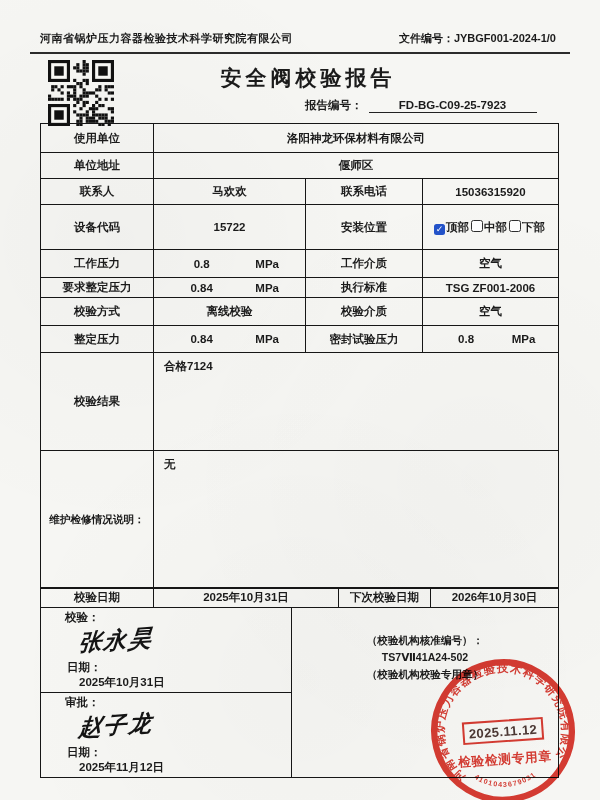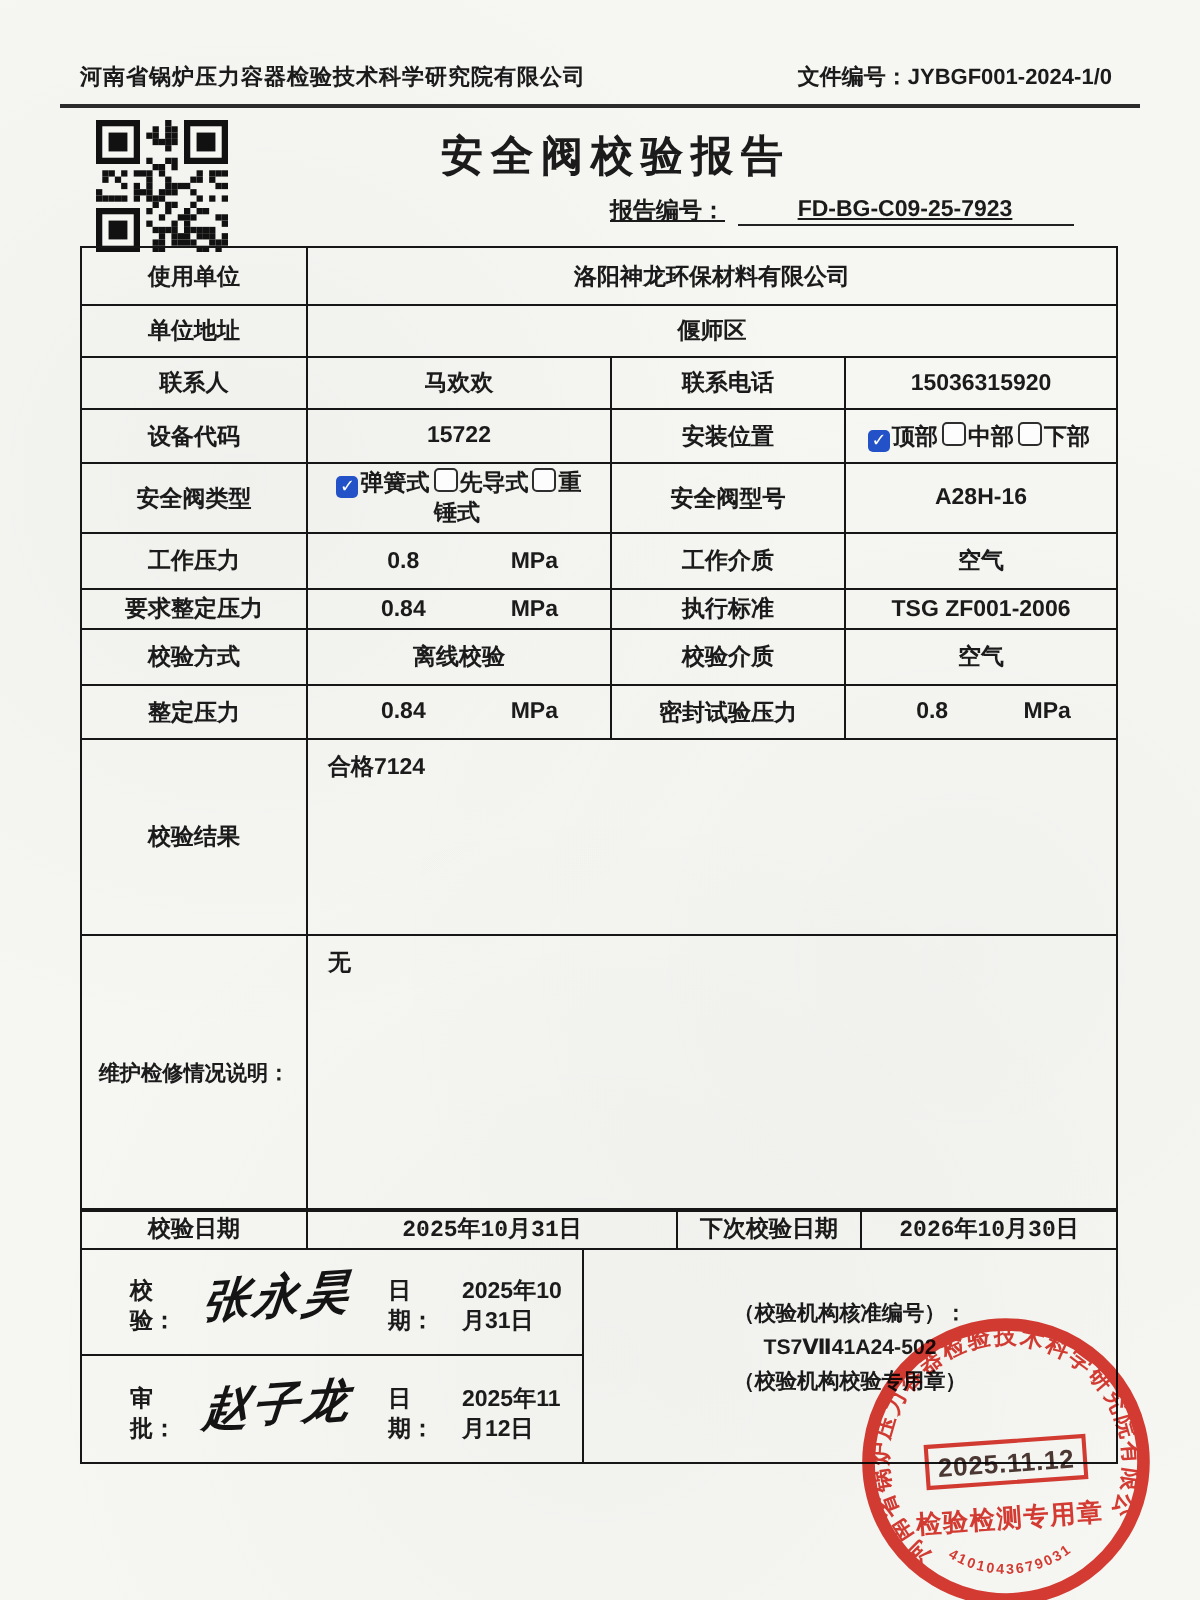--- a/index.html
+++ b/index.html
@@ -15,48 +15,48 @@
       radial-gradient(circle at 20% 30%, rgba(0,0,0,0.025), transparent 40%),
       radial-gradient(circle at 80% 60%, rgba(0,0,0,0.02), transparent 45%),
       radial-gradient(circle at 50% 85%, rgba(0,0,0,0.02), transparent 40%);
   }
   
   .hdr-company{position:absolute;left:40px;top:31px;font-size:11px;font-weight:700;letter-spacing:.5px;}
   .hdr-file{position:absolute;right:44px;top:31px;font-size:11px;font-weight:700;}
   .hdr-rule{position:absolute;left:30px;right:30px;top:52px;border-top:2.3px solid #2b2b2b;}
   .qr{position:absolute;left:48px;top:60px;}
   .doc-title{position:absolute;left:16px;right:0;top:64px;text-align:center;font-size:21px;font-weight:800;letter-spacing:4px;}
-  .report-no{position:absolute;left:305px;top:98px;display:flex;align-items:flex-end;font-size:11.5px;font-weight:700;text-decoration:underline;}
+  .report-no{position:absolute;left:305px;top:98px;display:flex;align-items:flex-end;font-size:11.5px;font-weight:700;}
   .report-no .val{display:inline-block;min-width:168px;text-align:center;border-bottom:1.6px solid #222;padding-bottom:1px;margin-left:6px;}
   
   .sheet{position:absolute;left:40px;top:123px;width:518px;}
   table.grid{border-collapse:collapse;table-layout:fixed;width:518px;}
   table.grid + table.grid{margin-top:-1.6px;}
   .grid td{
     border:1.6px solid #161616;
     font-size:11.5px;font-weight:700;text-align:center;vertical-align:middle;
     padding:2px 10px;overflow:hidden;
   }
-  tr.r1{height:29px;} tr.r2{height:26px;} tr.r3{height:26px;} tr.r4{height:27px;}
+  tr.r1{height:29px;} tr.r2{height:26px;} tr.r3{height:26px;} tr.r4{height:45px;}
   tr.r5{height:32px;} tr.r6{height:28px;} tr.r7{height:16px;} tr.r8{height:28px;}
-  tr.r9{height:27px;margin-left:40px;} tr.r10{height:98px;} tr.r11{height:138px;} tr.r12{height:19px;font-family:Liberation Mono, monospace;}
+  tr.r9{height:27px;margin-left:40px;} tr.r10{height:98px;} tr.r11{height:138px;} tr.r12{height:19px;}
   tr.r13{height:53px;} tr.r14{height:54px;}
   td.bigval{vertical-align:top;text-align:left;padding:6px 10px;}
   td.wraplbl{font-size:10.6px;padding:2px 1px;white-space:nowrap;}
   .pv{display:flex;width:100%;}
   .pv .v{flex:1.15;text-align:center;}
   .pv .u{flex:0.85;text-align:center;}
   
   .cb{display:inline-block;width:11px;height:11px;border-radius:2.5px;vertical-align:-1px;
       margin-right:1px;line-height:11px;font-size:9px;text-align:center;}
   .cb.off{border:1.6px solid #2e2e2e;background:#fdfdfd;width:10px;height:10px;}
   .cb.on{background:var(--cb-blue,#2352c8);color:#fff;font-weight:700;}
   .cbi{display:inline;margin-right:2px;}
   
-  .sigrow{display:flex;align-items:flex-end;padding:0 0 0 14px;text-align:left;}
+  .sigrow{display:flex;align-items:flex-start;padding:0 0 0 14px;text-align:left;flex-direction:column;}
   .sigrow .sl{font-size:11.5px;}
   .signame{
     font-family:"DejaVu Serif","Liberation Serif",serif;font-style:italic;font-weight:700;
     font-size:23px;transform:rotate(-4deg) skewX(-9deg);display:inline-block;
     margin:0 10px 4px 8px;min-width:86px;text-align:center;letter-spacing:2px;color:#141414;
   }
   .sigrow .dl{font-size:11.5px;margin-left:2px;}
   .sigrow .dv{font-size:11.5px;margin-left:14px;}
   td.agency{vertical-align:top;padding-top:24px;font-size:10.6px;line-height:1.6;}
   
@@ -231,26 +231,20 @@
       <td>马欢欢</td>
       <td>联系电话</td>
       <td>15036315920</td>
     </tr>
     <tr class="r4">
       <td>设备代码</td>
       <td>15722</td>
       <td>安装位置</td>
       <td><span><span class="cbi"><span class="cb on">✓</span><span>顶部</span></span><span class="cbi"><span class="cb off"></span><span>中部</span></span><span class="cbi"><span class="cb off"></span><span>下部</span></span></span></td>
     </tr>
-    <tr class="r5">
-      <td>安全阀类型</td>
-      <td><span><span class="cbi"><span class="cb on">✓</span><span>弹簧式</span></span><span class="cbi"><span class="cb off"></span><span>先导式</span></span><span class="cbi"><span class="cb off"></span><span>重锤式</span></span></span></td>
-      <td>安全阀型号</td>
-      <td>A28H-16</td>
-    </tr>
     <tr class="r6">
       <td>工作压力</td>
       <td>
             <span class="pv">
               <span class="v">0.8</span>
               <span class="u">MPa</span>
             </span>
           </td>
       <td>工作介质</td>
       <td>空气</td>

